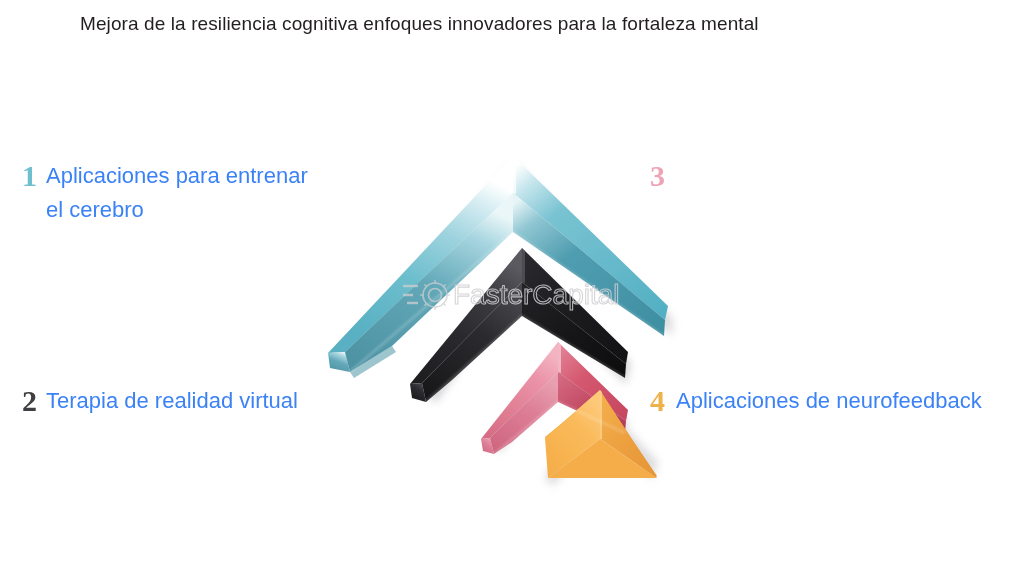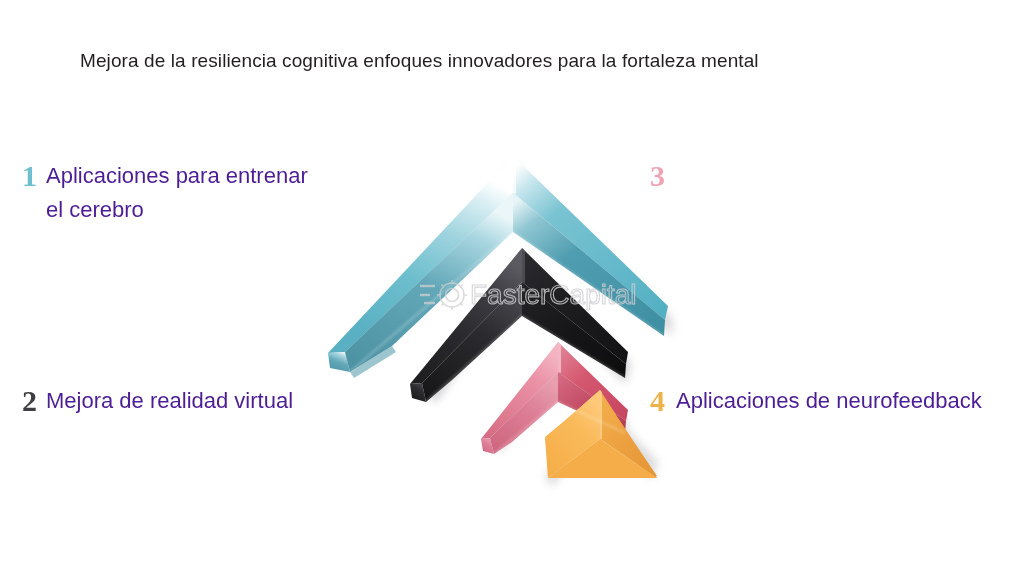--- a/index.html
+++ b/index.html
@@ -21,40 +21,39 @@
     position: absolute;
     left: 80px;
     top: 12px;
     width: 880px;
     font-size: 19px;
     line-height: 24px;
     color: #231f20;
     font-weight: 400;
     letter-spacing: 0.1px;
     white-space: nowrap;
-    margin-top: 37px;
   }
 
   
   .callout {
     position: absolute;
     display: flex;
     align-items: flex-start;
   }
   .callout .num {
     font-size: 30px;
     font-weight: 700;
     line-height: 34px;
     font-family: "Liberation Serif", serif;
     flex: 0 0 auto;
   }
   .callout .txt {
     font-size: 22px;
     line-height: 34px;
-    color: #4c1d95;
+    color: #3b82f6;
     font-weight: 400;
   }
 
   .callout.left  { text-align: left; }
   .callout.left .num { margin-right: 9px; }
   .callout.right .num { margin-right: 11px; }
 
   #callout-1 { left: 22px;  top: 159px; width: 300px; }
   #callout-2 { left: 22px;  top: 384px; width: 300px; }
   #callout-3 { left: 650px; top: 159px; width: 360px; }
@@ -69,21 +68,21 @@
     left: 300px;
     top: 140px;
     width: 420px;
     height: 365px;
   }
   #pyramid-graphic svg { display: block; }
 
   
   #watermark {
     position: absolute;
-    left: 418px;
+    left: 401px;
     top: 272px;
     width: 226px;
     height: 44px;
     pointer-events: none;
   }
 </style>
 </head>
 <body>
 
 <div id="infographic-title">Mejora de la resiliencia cognitiva enfoques innovadores para la fortaleza mental</div>
@@ -272,21 +271,21 @@
   </svg>
 </div>
 
 <div class="callout left" id="callout-1">
   <span class="num" style="color: rgb(111, 192, 207);">1</span>
   <span class="txt">Aplicaciones para entrenar el cerebro</span>
 </div>
 
 <div class="callout left" id="callout-2">
   <span class="num" style="color: rgb(63, 63, 67);">2</span>
-  <span class="txt">Mejora de realidad virtual</span>
+  <span class="txt">Terapia de realidad virtual</span>
 </div>
 
 <div class="callout right" id="callout-3">
   <span class="num" style="color: rgb(238, 164, 180);">3</span>
 </div>
 
 <div class="callout right" id="callout-4">
   <span class="num" style="color: rgb(237, 178, 74);">4</span>
   <span class="txt">Aplicaciones de neurofeedback</span>
 </div>

